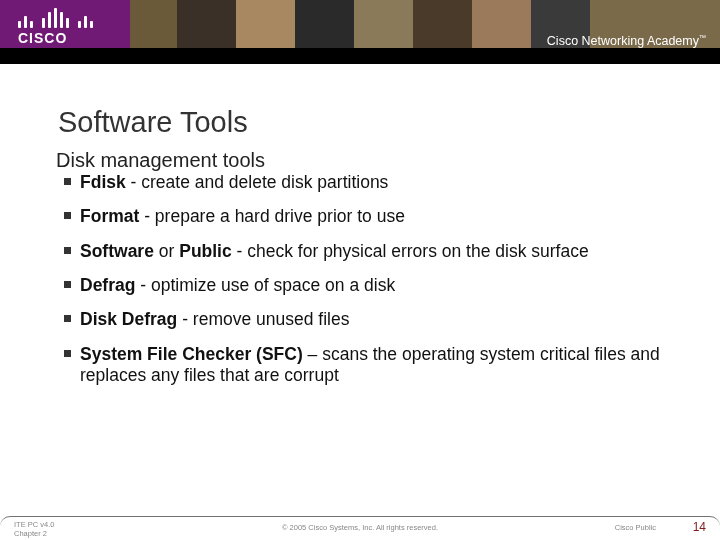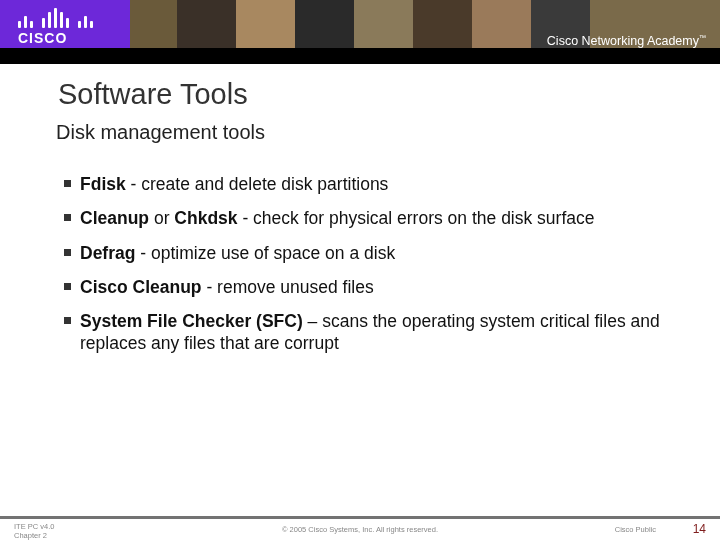--- a/index.html
+++ b/index.html
@@ -8,21 +8,21 @@
     height: 540px;
     font-family: Arial, Helvetica, sans-serif;
     background: #fff;
     position: relative;
     overflow: hidden;
   }
   .header {
     width: 100%;
     height: 64px;
     position: relative;
-    background: #6d28d9;
+    background: #701a75;
   }
   .header-photo {
     position: absolute;
     left: 130px;
     right: 0;
     top: 0;
     height: 54px;
     background: linear-gradient(90deg,
       #6a5a3a 0%, #6a5a3a 8%,
       #3a3028 8%, #3a3028 18%,
@@ -80,31 +80,31 @@
     position: absolute;
     left: 58px;
     right: 40px;
     top: 78px;
   }
   .title {
     font-size: 29px;
     color: #333;
     font-weight: normal;
     margin-bottom: 10px;
+    margin-top: 28px;
   }
   .subtitle {
     font-size: 20px;
     color: #222;
     margin-bottom: 0;
     margin-left: -2px;
   }
   ul.bullets {
     list-style: none;
     margin-left: 6px;
-    margin-top: 30px;
   }
   ul.bullets > li {
     position: relative;
     padding-left: 16px;
     font-size: 17.5px;
     line-height: 1.22;
     color: #111;
     margin-bottom: 13px;
   }
   ul.bullets > li::before {
@@ -114,23 +114,24 @@
     top: 6px;
     width: 7px;
     height: 7px;
     background: #333;
   }
   .b { font-weight: bold; }
   .footer {
     position: absolute;
     left: 0; right: 0; bottom: 0;
     height: 24px;
-    border-top: 3px solid #737373;
+    border-top: 1px solid #737373;
     font-size: 7.5px;
     color: #888;
+    border-radius: 10px;
   }
   .footer .fl {
     position: absolute;
     left: 14px;
     top: 3px;
     line-height: 1.2;
   }
   .footer .fc {
     position: absolute;
     left: 50%;
@@ -177,23 +178,24 @@
   <div class="academy">
     <span>Cisco Networking Academy</span><span class="tm">™</span>
   </div>
 </div>
 
 <div class="content">
   <h1 class="title">Software Tools</h1>
   <div class="subtitle">Disk management tools</div>
   <ul class="bullets" id="bullet-list">
       <li><span class="b">Fdisk</span><span> - create and delete disk partitions</span></li>
-      <li><span class="b">Cleanup</span> or <span class="b">Chkdsk</span> - check for physical errors on the disk surface</li>
+      <li><span class="b">Format</span><span> - prepare a hard drive prior to use</span></li>
+      <li><span class="b">Software</span> or <span class="b">Public</span> - check for physical errors on the disk surface</li>
       <li><span class="b">Defrag</span><span> - optimize use of space on a disk</span></li>
-      <li><span class="b">Cisco Cleanup</span><span> - remove unused files</span></li>
+      <li><span class="b">Disk Defrag</span><span> - remove unused files</span></li>
       <li><span class="b">System File Checker (SFC)</span><span> –  scans the operating system critical files and replaces any files that are corrupt</span></li>
     </ul>
 </div>
 
 <div class="footer">
   <div class="fl">
     <div>ITE PC v4.0</div>
     <div>Chapter 2</div>
   </div>
   <div class="fc">© 2005 Cisco Systems, Inc. All rights reserved.</div>

